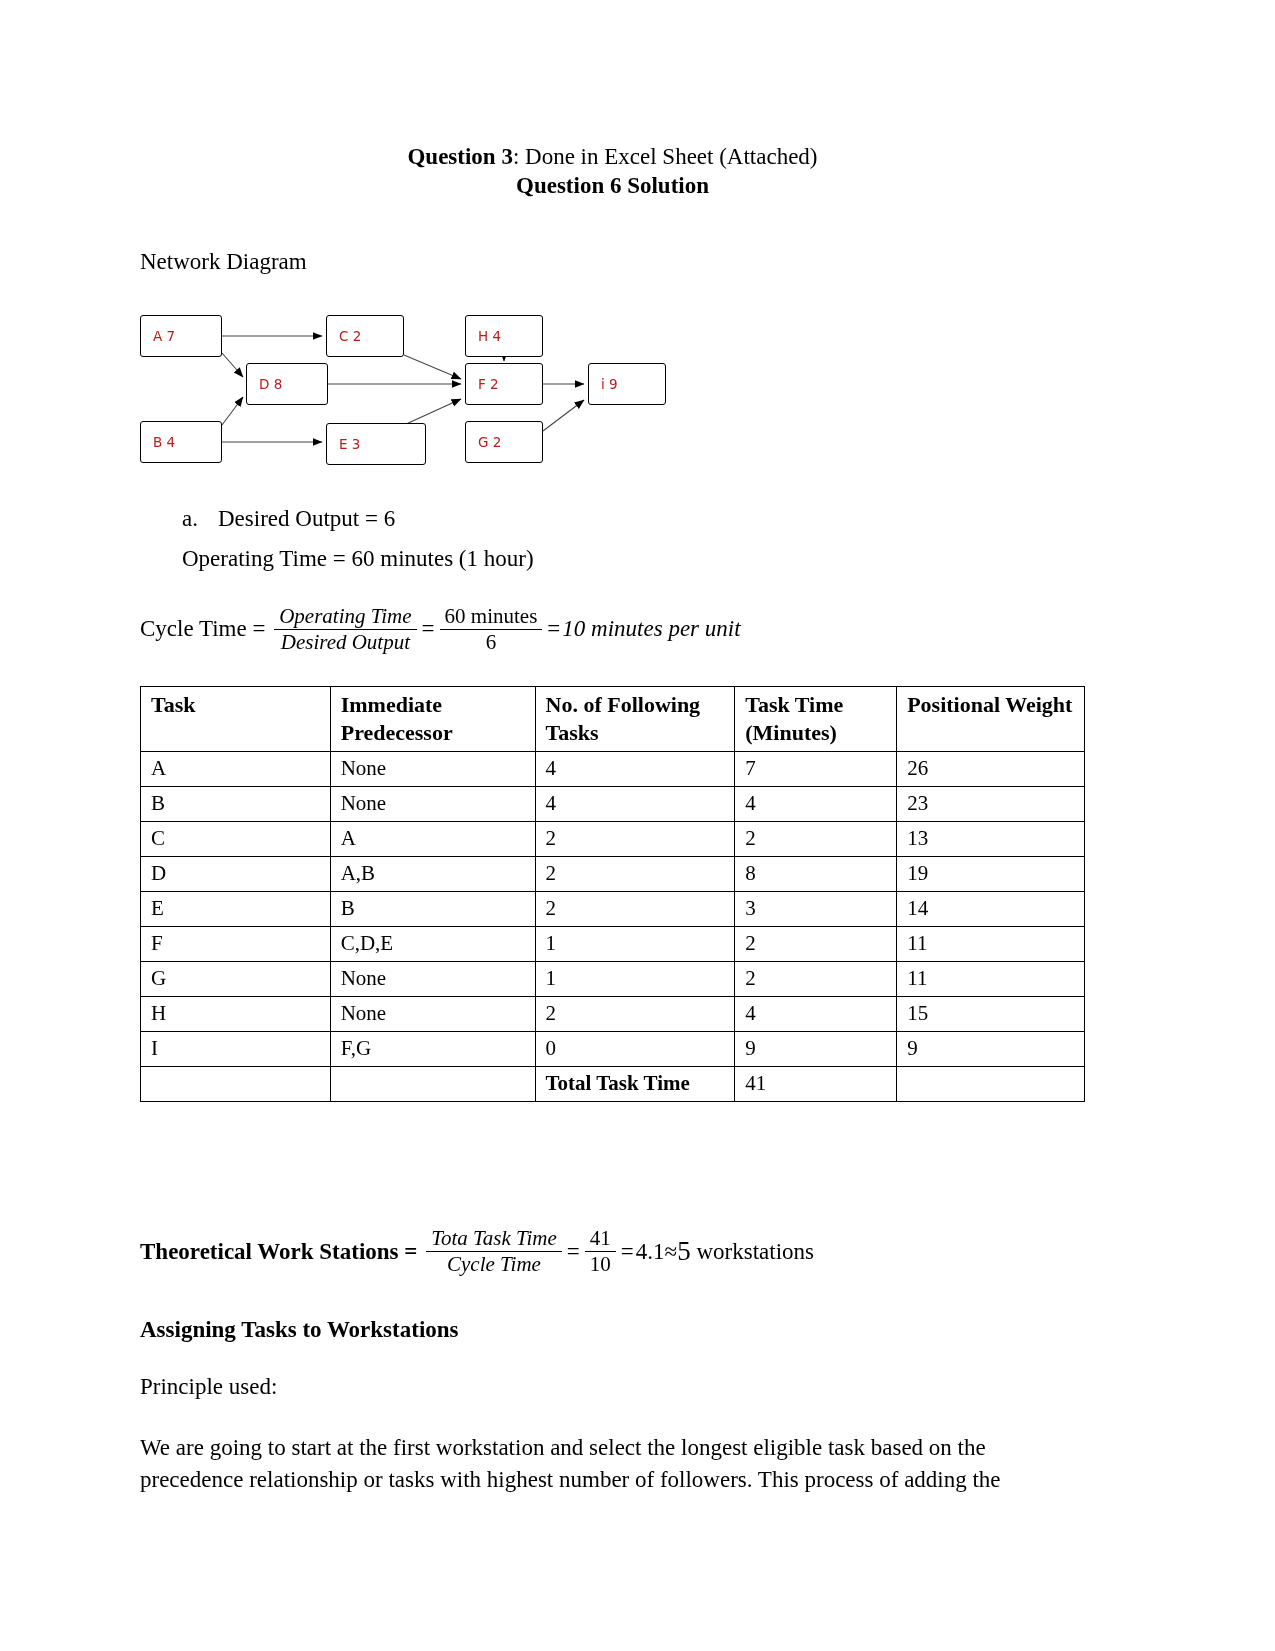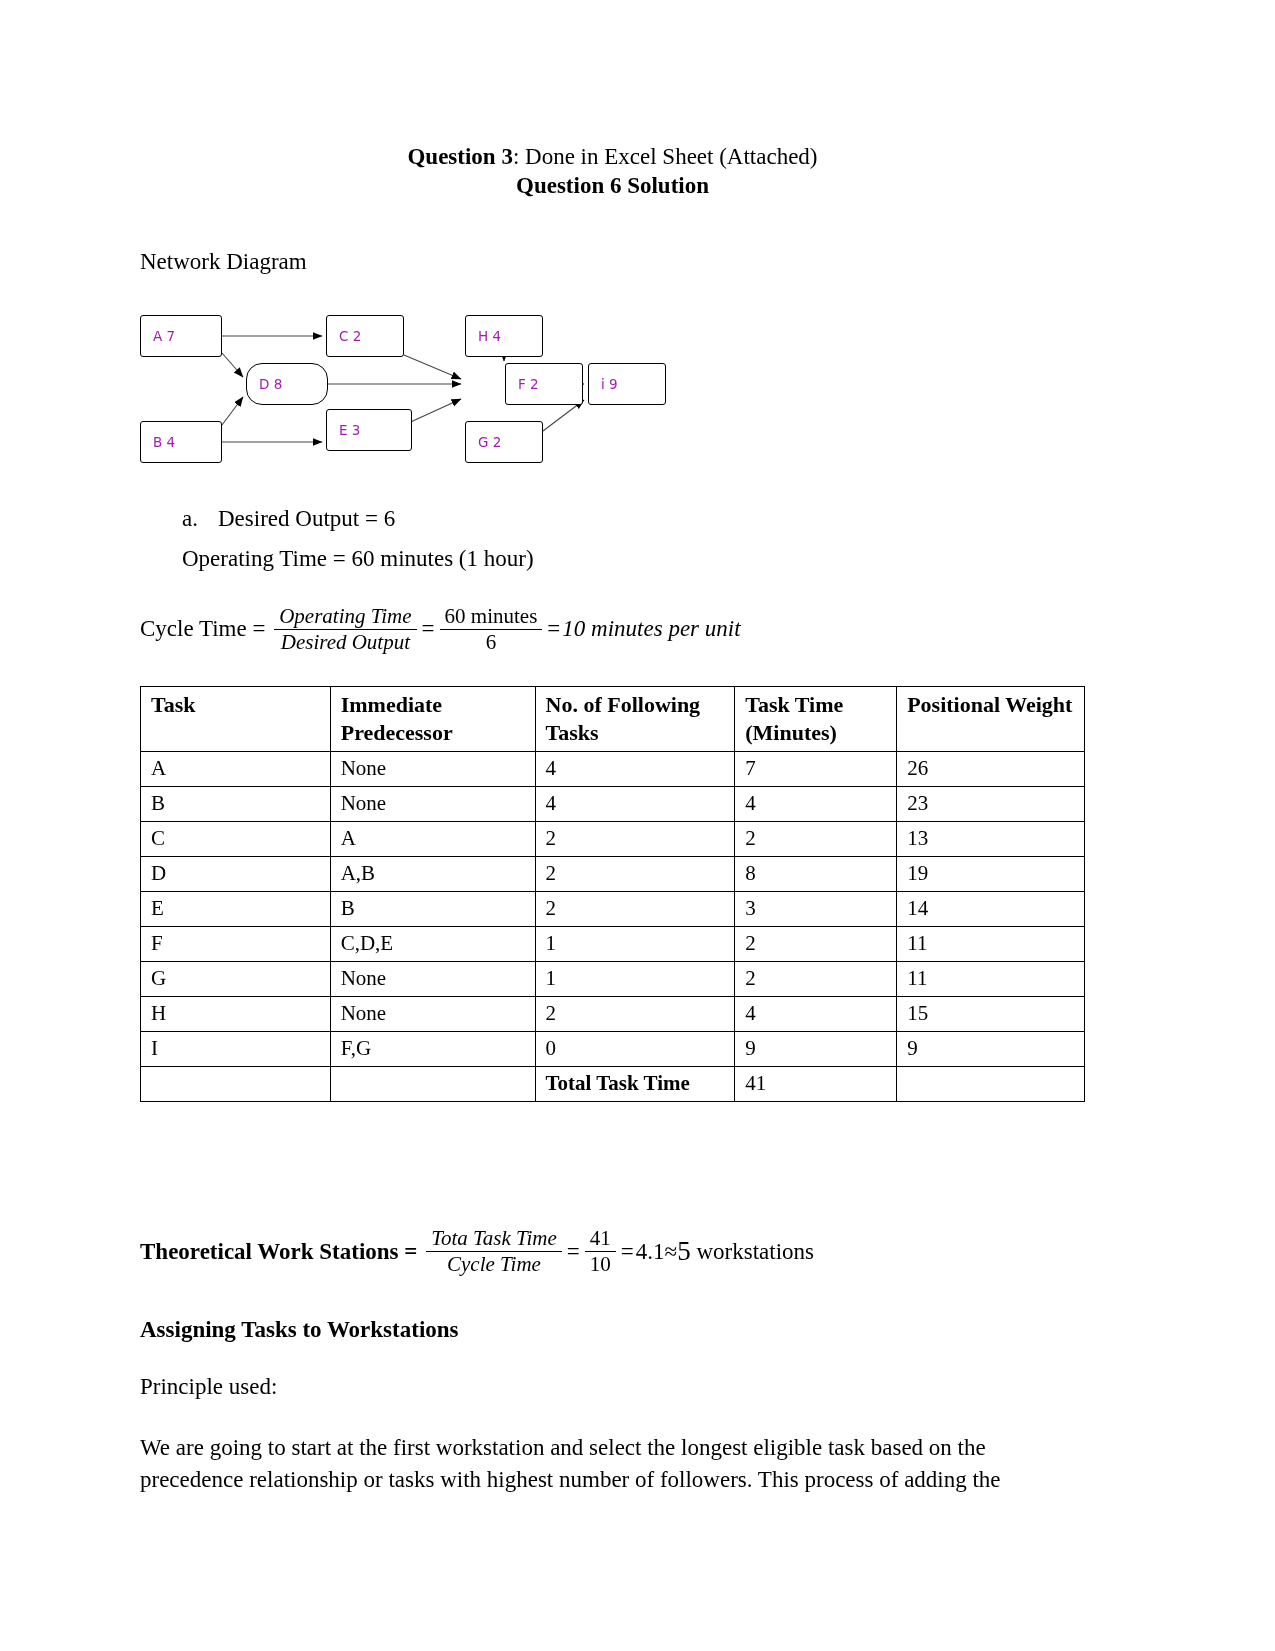--- a/index.html
+++ b/index.html
@@ -74,21 +74,21 @@
     height: 175px;
     margin-top: 28px;
   }
   .node {
     position: absolute;
     border: 1.4px solid #000;
     border-radius: 3px;
     background: #fff;
     font-family: "DejaVu Sans", "Liberation Sans", sans-serif;
     font-size: 13.5px;
-    color: #a21caf;
+    color: #b91c1c;
     display: flex;
     align-items: center;
     box-sizing: border-box;
     padding-left: 12px;
     z-index: 2;
   }
   .diagram svg {
     position: absolute;
     left: 0; top: 0;
     width: 620px; height: 175px;
@@ -198,33 +198,33 @@
 
       <div class="node" style="left:0px;top:12px;width:82px;height:42px;">
           <span>A 7</span>
         </div>
       <div class="node" style="left:186px;top:12px;width:78px;height:42px;">
           <span>C 2</span>
         </div>
       <div class="node" style="left:325px;top:12px;width:78px;height:42px;">
           <span>H 4</span>
         </div>
-      <div class="node" style="left:106px;top:60px;width:82px;height:42px;border-radius:16px;">
+      <div class="node" style="left:106px;top:60px;width:82px;height:42px;">
           <span>D 8</span>
         </div>
-      <div class="node" style="left:325px;top:60px;width:78px;height:42px;margin-left:40px;">
+      <div class="node" style="left:325px;top:60px;width:78px;height:42px;">
           <span>F 2</span>
         </div>
       <div class="node" style="left:448px;top:60px;width:78px;height:42px;">
           <span>i 9</span>
         </div>
       <div class="node" style="left:0px;top:118px;width:82px;height:42px;">
           <span>B 4</span>
         </div>
-      <div class="node" style="left:186px;top:106px;width:86px;height:42px;">
+      <div class="node" style="left:186px;top:120px;width:100px;height:42px;">
           <span>E 3</span>
         </div>
       <div class="node" style="left:325px;top:118px;width:78px;height:42px;">
           <span>G 2</span>
         </div>
     </div>
 
 
     <div class="list-item">
       <span class="marker">a.</span>

